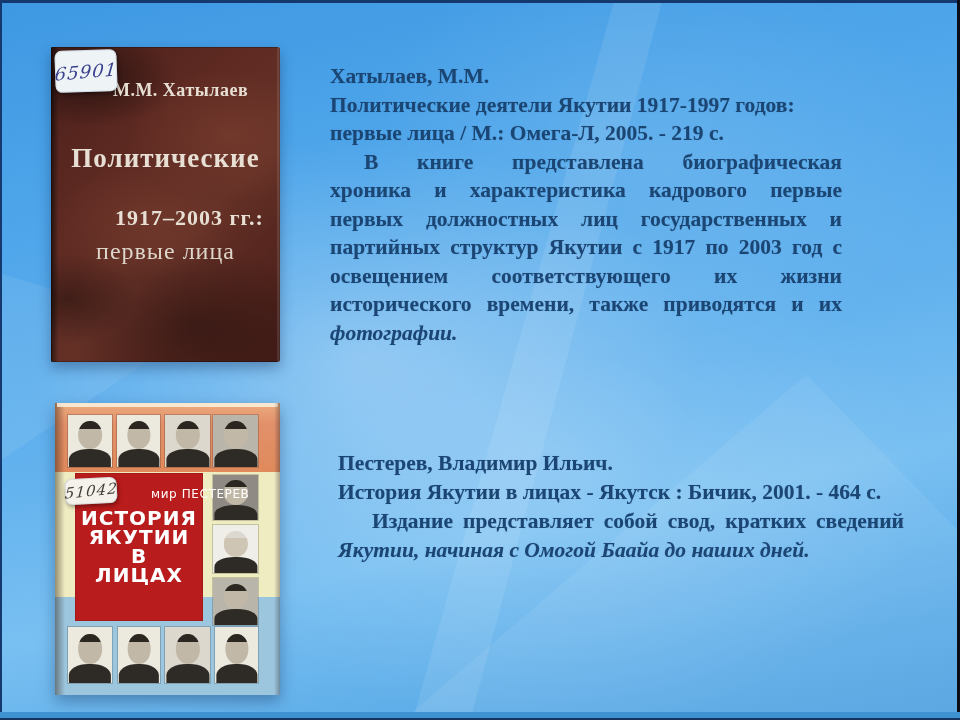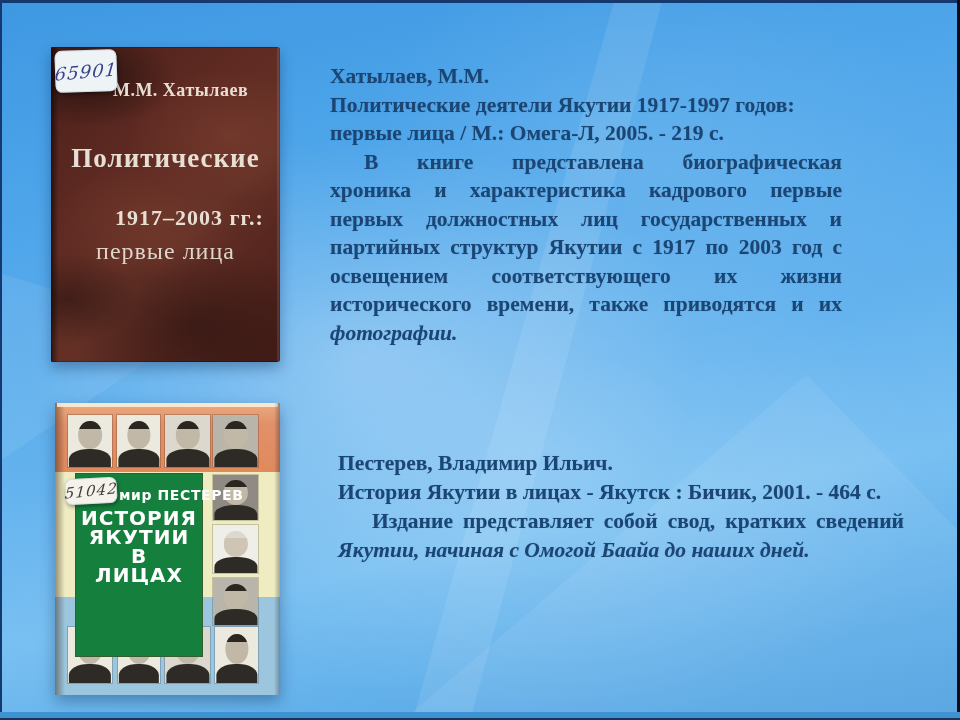--- a/index.html
+++ b/index.html
@@ -64,25 +64,25 @@
     box-shadow:0 6px 14px rgba(10,30,70,.35);background:#f0ecc2;}
   .b2-band{position:absolute;left:0;right:0;}
   .b2-salmon{top:0;height:69px;background:linear-gradient(180deg,#ecab7d 0%,#e2906a 30%,#e08a5c 100%);}
   .b2-yellow{top:69px;height:125px;background:#f0ecc2;}
   .b2-blueband{top:194px;bottom:0;background:#9cc6de;}
   .b2-leftshade{position:absolute;left:0;top:0;bottom:0;width:10px;
     background:linear-gradient(90deg,rgba(40,25,10,.45),rgba(40,25,10,0));}
   .b2-topedge{position:absolute;left:2px;right:2px;top:0;height:4px;background:rgba(252,248,230,.8);}
   .b2-rightshade{position:absolute;right:0;top:0;bottom:0;width:6px;
     background:linear-gradient(270deg,rgba(30,30,40,.35),rgba(30,30,40,0));}
-  .b2-red{position:absolute;left:20px;top:70px;width:128px;height:184px;background:#15803d;
+  .b2-red{position:absolute;left:20px;top:70px;width:128px;height:148px;background:#b91c1c;
     box-shadow:inset 0 0 0 1px rgba(120,20,10,.3);}
   .b2-author{position:absolute;left:64px;top:84px;color:#fff;
     font-family:"DejaVu Sans","Liberation Sans",sans-serif;
-    font-size:14px;font-weight:bold;letter-spacing:.6px;white-space:nowrap;}
+    font-size:12px;font-weight:normal;letter-spacing:.6px;white-space:nowrap;padding-left:32px;}
   .b2-titleblock{position:absolute;left:0;right:0;top:36px;text-align:center;color:#fff;
     font-family:"DejaVu Sans","Liberation Sans",sans-serif;
     font-size:20px;font-weight:bold;line-height:19px;letter-spacing:1px;}
 
   .portrait{position:absolute;overflow:hidden;background:#dcd8ce;
     box-shadow:0 0 0 1px rgba(0,0,0,.18);}
   .portrait::before{ 
     content:"";position:absolute;left:50%;top:12%;width:54%;height:54%;
     transform:translateX(-50%);border-radius:48%;
     background:linear-gradient(180deg,#2b2620 0 28%,#c2b8a8 28%);

